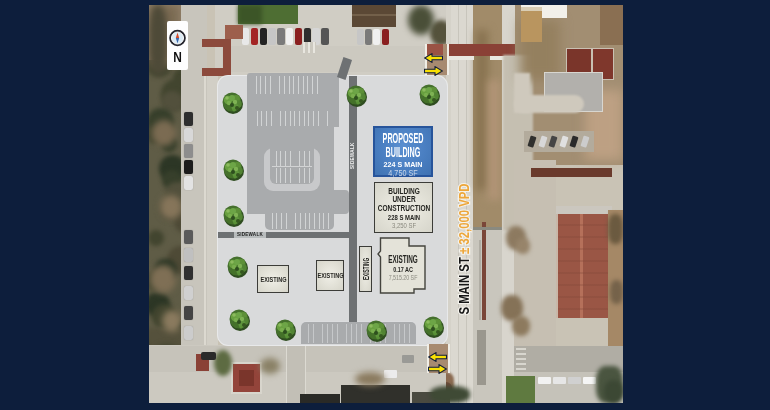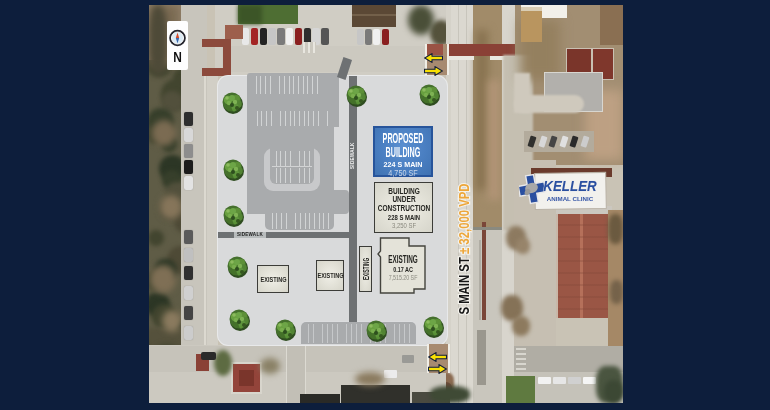--- a/index.html
+++ b/index.html
@@ -605,22 +605,12 @@
       </svg></div>
 
 <div style="left:314px;top:241px;width:300px;height:16px;transform:rotate(-90deg);transform-origin:center;text-align:center;">
 <svg width="300" height="16" viewBox="0 0 300 16">
 <text x="150" y="12.5" text-anchor="middle" font-family="Liberation Sans,sans-serif" font-size="14.2" font-weight="bold" letter-spacing="0" stroke="#f4f2ec" stroke-width="2.4" paint-order="stroke" transform="scale(0.8,1)" transform-origin="150 8"><tspan fill="#161616">S MAIN ST </tspan><tspan fill="#eda63a">± 32,000 VPD</tspan></text>
 </svg>
 </div>
 
 <div style="left:531px;top:168px;width:81px;height:9px;background:#6a3a2c;"></div>
 
-<div style="left:519px;top:170px;width:90px;height:42px;">
-<svg width="90" height="42" viewBox="0 0 90 42">
-<rect x="16" y="3" width="71" height="36" fill="#f2f1ed" stroke="#b9b2a6" stroke-width="1" transform="rotate(-1 51 21)"></rect>
-<path d="M9,5 h8 v9 h9 v10 h-9 v9 h-8 v-9 h-9 v-10 h9 Z" fill="#2a4fa0" stroke="#e8e8ea" stroke-width="1.4" transform="rotate(-10 13 19)"></path>
-<ellipse cx="12.5" cy="18" rx="6.5" ry="5" fill="#a8a8a8" transform="rotate(-18 12.5 18)"></ellipse>
-<ellipse cx="8.5" cy="22" rx="2.6" ry="3.4" fill="#9a9a9a" transform="rotate(28 8.5 22)"></ellipse>
-<text x="51" y="21" text-anchor="middle" font-family="Liberation Sans,sans-serif" font-size="14.5" font-weight="bold" font-style="italic" fill="#2a4fa0" stroke="#e8e8ea" stroke-width="0.8" paint-order="stroke" transform="scale(0.92,1)" transform-origin="51 16">KELLER</text>
-<text x="51" y="31" text-anchor="middle" font-family="Liberation Sans,sans-serif" font-size="6.2" font-weight="bold" fill="#3a5aa8" stroke="#e8e8ea" stroke-width="0.5" paint-order="stroke">ANIMAL CLINIC</text>
-</svg>
-</div>
 </div>
 </body></html>

